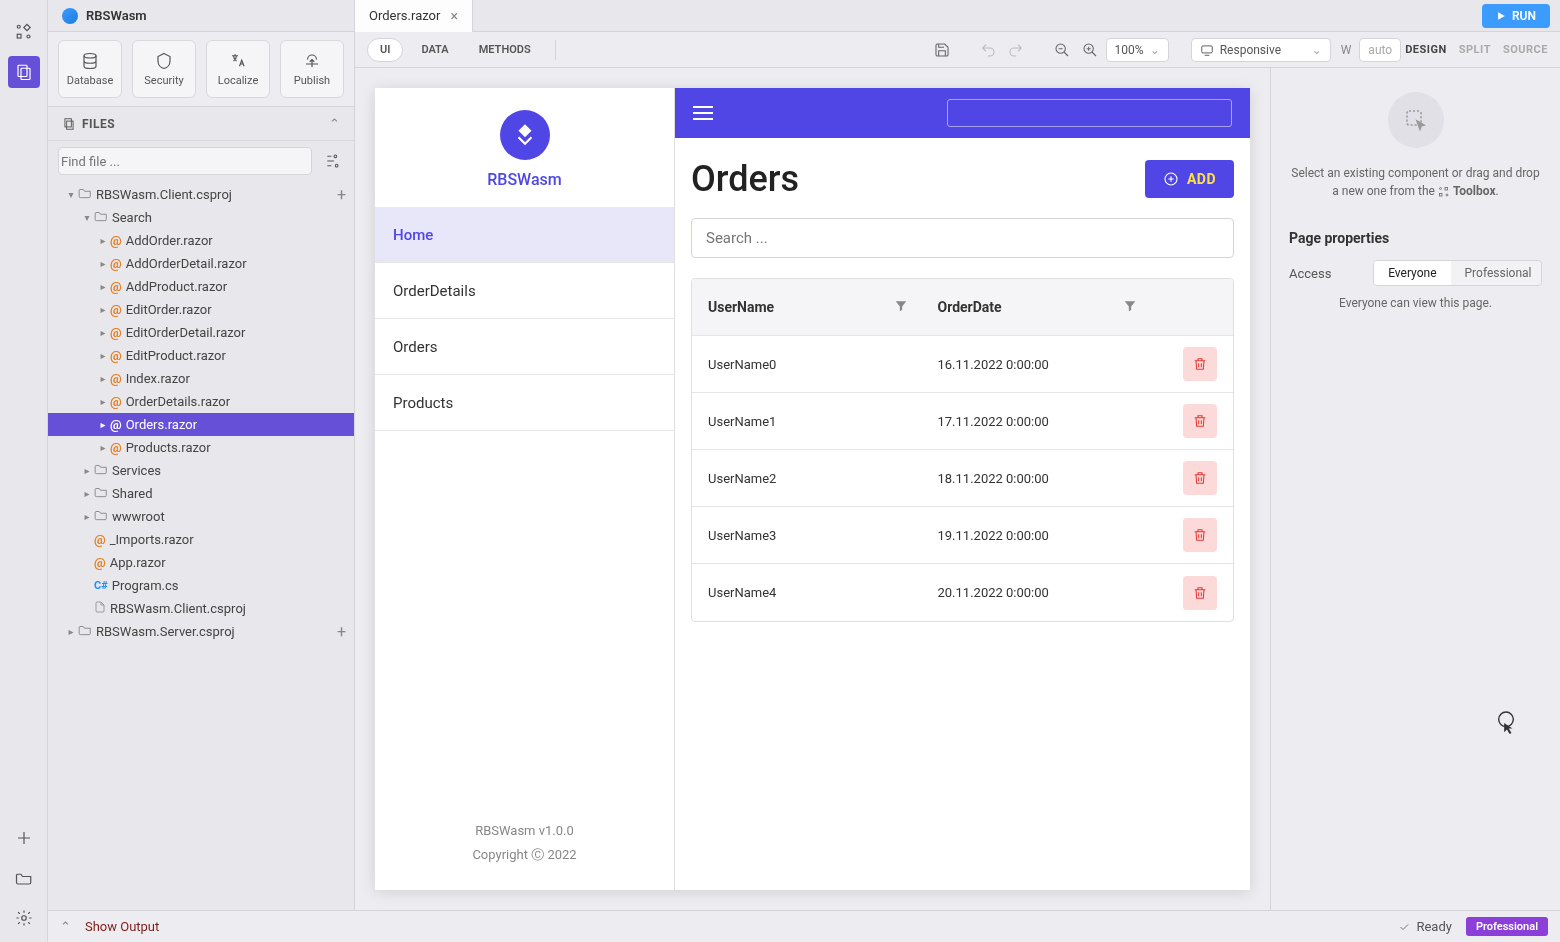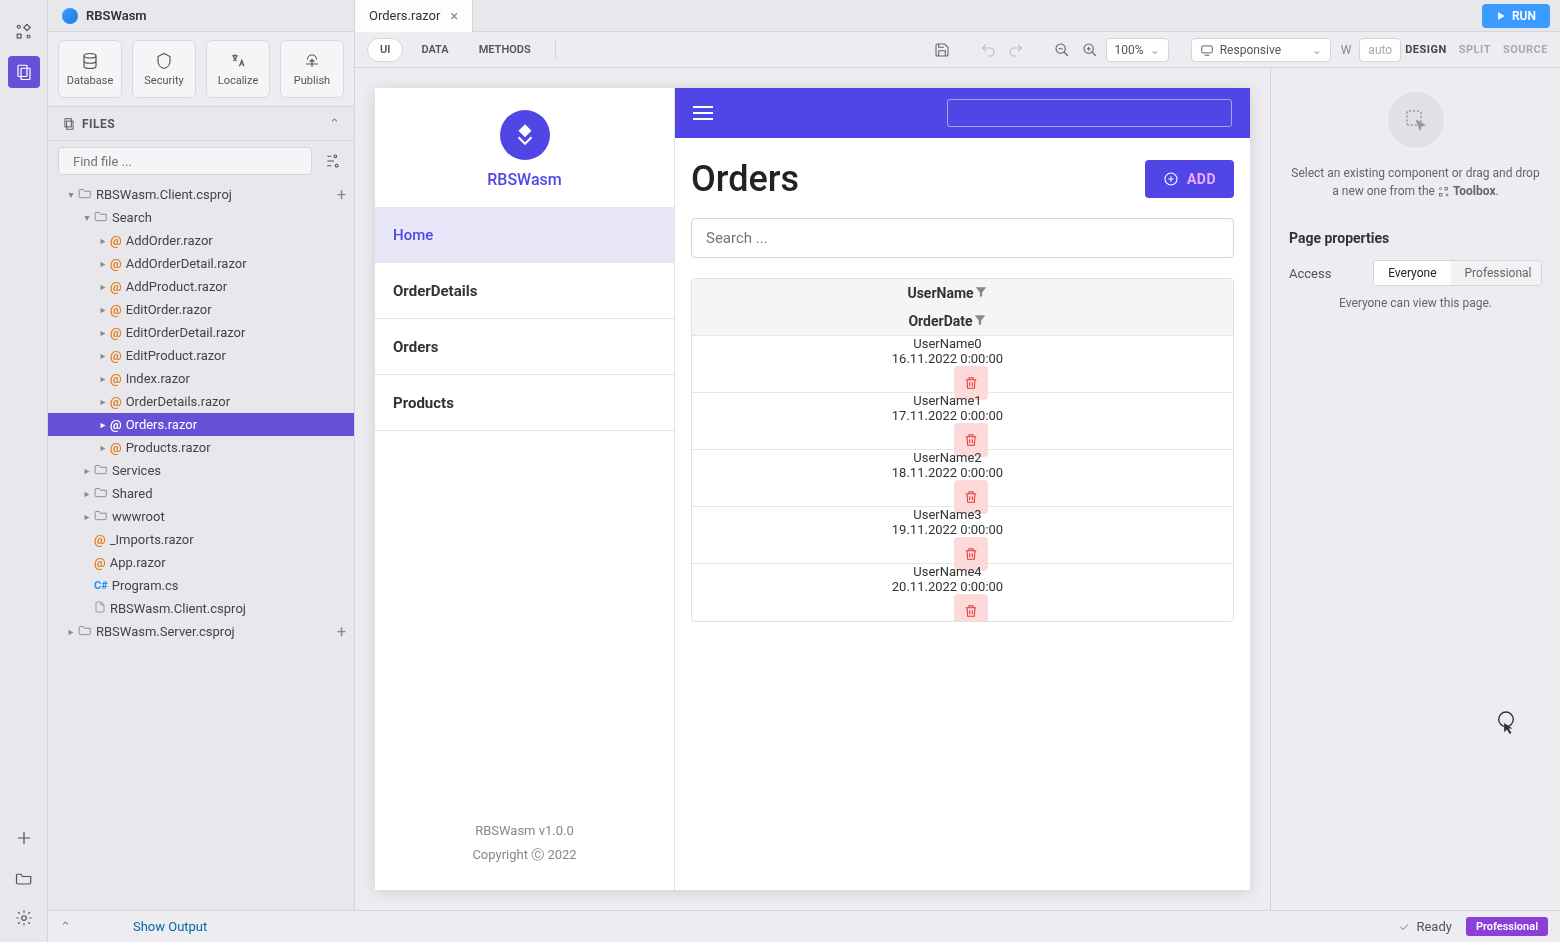--- a/index.html
+++ b/index.html
@@ -18,21 +18,21 @@
 .sb-title span { font-size:13px; color:#333; font-weight:600; }
 
 .sb-tools { display:flex; gap:10px; padding:8px 10px; border-bottom:1px solid #d4d4da; background:#ededf1; }
 .tool-card { flex:1; height:58px; border:1px solid #d8d8de; border-radius:6px; background:#f5f5f8; display:flex; flex-direction:column; align-items:center; justify-content:center; gap:4px; cursor:pointer; font-size:11px; color:#555; }
 .tool-card svg { width:18px; height:18px; stroke:#555; }
 
 .panel-hdr { display:flex; align-items:center; justify-content:space-between; padding:0 14px; height:34px; border-bottom:1px solid #d8d8de; }
 .panel-hdr .left { display:flex; align-items:center; gap:6px; color:#555; font-size:12px; font-weight:700; letter-spacing:0.5px; }
 .panel-hdr .chev { color:#888; cursor:pointer; }
 .search-row { display:flex; align-items:center; gap:8px; padding:6px 10px; }
-.search-row input { flex:1; height:28px; border:1px solid #d4d4da; border-radius:4px; padding:0 14px; font-size:13px; background:#f5f5f8; }
+.search-row input { flex:1; height:28px; border:1px solid #d4d4da; border-radius:4px; padding:0 2px; font-size:13px; background:#f5f5f8; }
 .search-row .ico-btn { width:24px; height:24px; display:flex; align-items:center; justify-content:center; cursor:pointer; color:#555; }
 
 .tree { flex:1; overflow:auto; padding:2px 0; }
 .tree-row { display:flex; align-items:center; height:23px; padding-right:8px; cursor:pointer; color:#444; font-size:13px; position:relative; }
 .tree-row.selected { background:#6750d8; color:#fff; }
 .tree-row.selected .razor-ico { color:#fff; }
 .tree-row .arrow { width:14px; display:inline-flex; align-items:center; justify-content:center; color:#888; font-size:10px; }
 .tree-row.selected .arrow { color:#fff; }
 .razor-ico { color:#e67e22; font-size:13px; font-weight:bold; margin-right:4px; }
 .fold-ico { color:#888; margin-right:4px; }
@@ -67,38 +67,38 @@
 
 
 .canvas { position:absolute; left:355px; top:68px; right:290px; bottom:32px; background:#ededf1; padding:20px; }
 .app-frame { width:100%; height:100%; background:#fff; box-shadow:0 2px 14px rgba(0,0,0,0.12); display:flex; }
 
 .app-side { width:300px; border-right:1px solid #e0e0e0; display:flex; flex-direction:column; }
 .app-brand { display:flex; flex-direction:column; align-items:center; padding:22px 0 18px; gap:10px; }
 .brand-logo { width:50px; height:50px; border-radius:50%; background:#4f46e5; display:flex; align-items:center; justify-content:center; }
 .brand-logo svg { width:26px; height:26px; fill:#fff; }
 .brand-txt { color:#4f46e5; font-size:16px; font-weight:500; }
-.nav-item { height:56px; display:flex; align-items:center; padding:0 18px; border-bottom:1px solid #e5e5e5; font-size:15px; cursor:pointer;font-weight:bold; }
+.nav-item { height:56px; display:flex; align-items:center; padding:0 18px; border-bottom:1px solid #e5e5e5; font-size:15px; cursor:pointer; }
 .nav-item.active { background:#e8e6f9; color:#4f46e5; font-weight:500; }
 .app-foot { margin-top:auto; text-align:center; padding:24px 0; color:#888; font-size:13px; line-height:1.8; }
 
 .app-main { flex:1; display:flex; flex-direction:column; position:relative; }
 .app-hdr { height:50px; background:#4f46e5; display:flex; align-items:center; padding:0 18px; }
 .hamb { width:24px; height:24px; display:flex; flex-direction:column; justify-content:center; gap:4px; cursor:pointer; }
 .hamb span { height:2px; background:#fff; width:20px; }
 .hdr-search { margin-left:auto; width:285px; height:28px; border:1px solid rgba(255,255,255,0.5); border-radius:3px; background:transparent; }
 
 .app-body { padding:20px 16px; }
 .page-head { display:flex; align-items:center; justify-content:space-between; margin-bottom:18px; }
 .page-head h1 { font-size:36px; font-weight:500; color:#222; }
-.add-btn { background:#4f46e5; color:#f0abfc; border:none; border-radius:4px; height:38px; padding:0 18px; font-size:14px; font-weight:700; cursor:pointer; display:flex; align-items:center; gap:8px; letter-spacing:0.5px; }
+.add-btn { background:#4f46e5; color:#fde047; border:none; border-radius:4px; height:38px; padding:0 18px; font-size:14px; font-weight:700; cursor:pointer; display:flex; align-items:center; gap:8px; letter-spacing:0.5px; }
 .search-box { width:100%; height:40px; border:1px solid #d4d4da; border-radius:4px; padding:0 14px; font-size:15px; margin-bottom:20px; }
 
 .grid { border:1px solid #e0e0e0; border-radius:4px; overflow:hidden; }
-.g-row { display:flex; align-items:center; height:57px; border-bottom:1px solid #e5e5e5; padding:0 16px;flex-direction:column; }
+.g-row { display:flex; align-items:center; height:57px; border-bottom:1px solid #e5e5e5; padding:0 16px; }
 .g-row.head { background:#f5f5f7; font-weight:700; font-size:14px; }
 .g-row:last-child { border-bottom:none; }
 .col-user { flex:1.2; display:flex; align-items:center; justify-content:space-between; padding-right:30px; }
 .col-date { flex:1.2; display:flex; align-items:center; justify-content:space-between; padding-right:30px; }
 .col-act { width:50px; display:flex; justify-content:flex-end; }
 .filter-ico { color:#888; cursor:pointer; }
 .del-btn { width:34px; height:34px; background:#fcdada; border-radius:4px; display:flex; align-items:center; justify-content:center; cursor:pointer; }
 .del-btn svg { width:16px; height:16px; stroke:#e53935; }
 
 
@@ -111,21 +111,21 @@
 .rp-row { display:flex; align-items:center; margin-bottom:10px;gap:16px; }
 .rp-row .lbl { width:70px; font-size:13px; color:#555; }
 .seg { display:flex; border:1px solid #d4d4da; border-radius:4px; overflow:hidden; }
 .seg button { border:none; background:#f2f2f5; padding:5px 14px; font-size:12px; cursor:pointer; color:#666; }
 .seg button.active { background:#fff; color:#222; }
 .rp-note { text-align:center; font-size:12px; color:#666; margin-top:4px; }
 
 
 .status { position:absolute; left:48px; right:0; bottom:0; height:32px; border-top:1px solid #d4d4da; display:flex; align-items:center; padding:0 12px; background:#ededf1; }
 .status .chev-up { color:#888; margin-right:14px; cursor:pointer; }
-.status .so { font-size:13px; color:#0369a1;margin-left:48px; }
+.status .so { font-size:13px; color:#7f1d1d; }
 .status-right { margin-left:auto; display:flex; align-items:center; gap:14px; }
 .badge { background:#8b3fd8; color:#fff; padding:3px 10px; border-radius:3px; font-size:11px; font-weight:600; }
 .ready { display:flex; align-items:center; gap:6px; font-size:13px; color:#555; }
 
 .cursor-indicator { position:absolute; pointer-events:none; z-index:1000; }
 
 svg { stroke-width:1.6; }
 </style>
 </head>
 <body>

